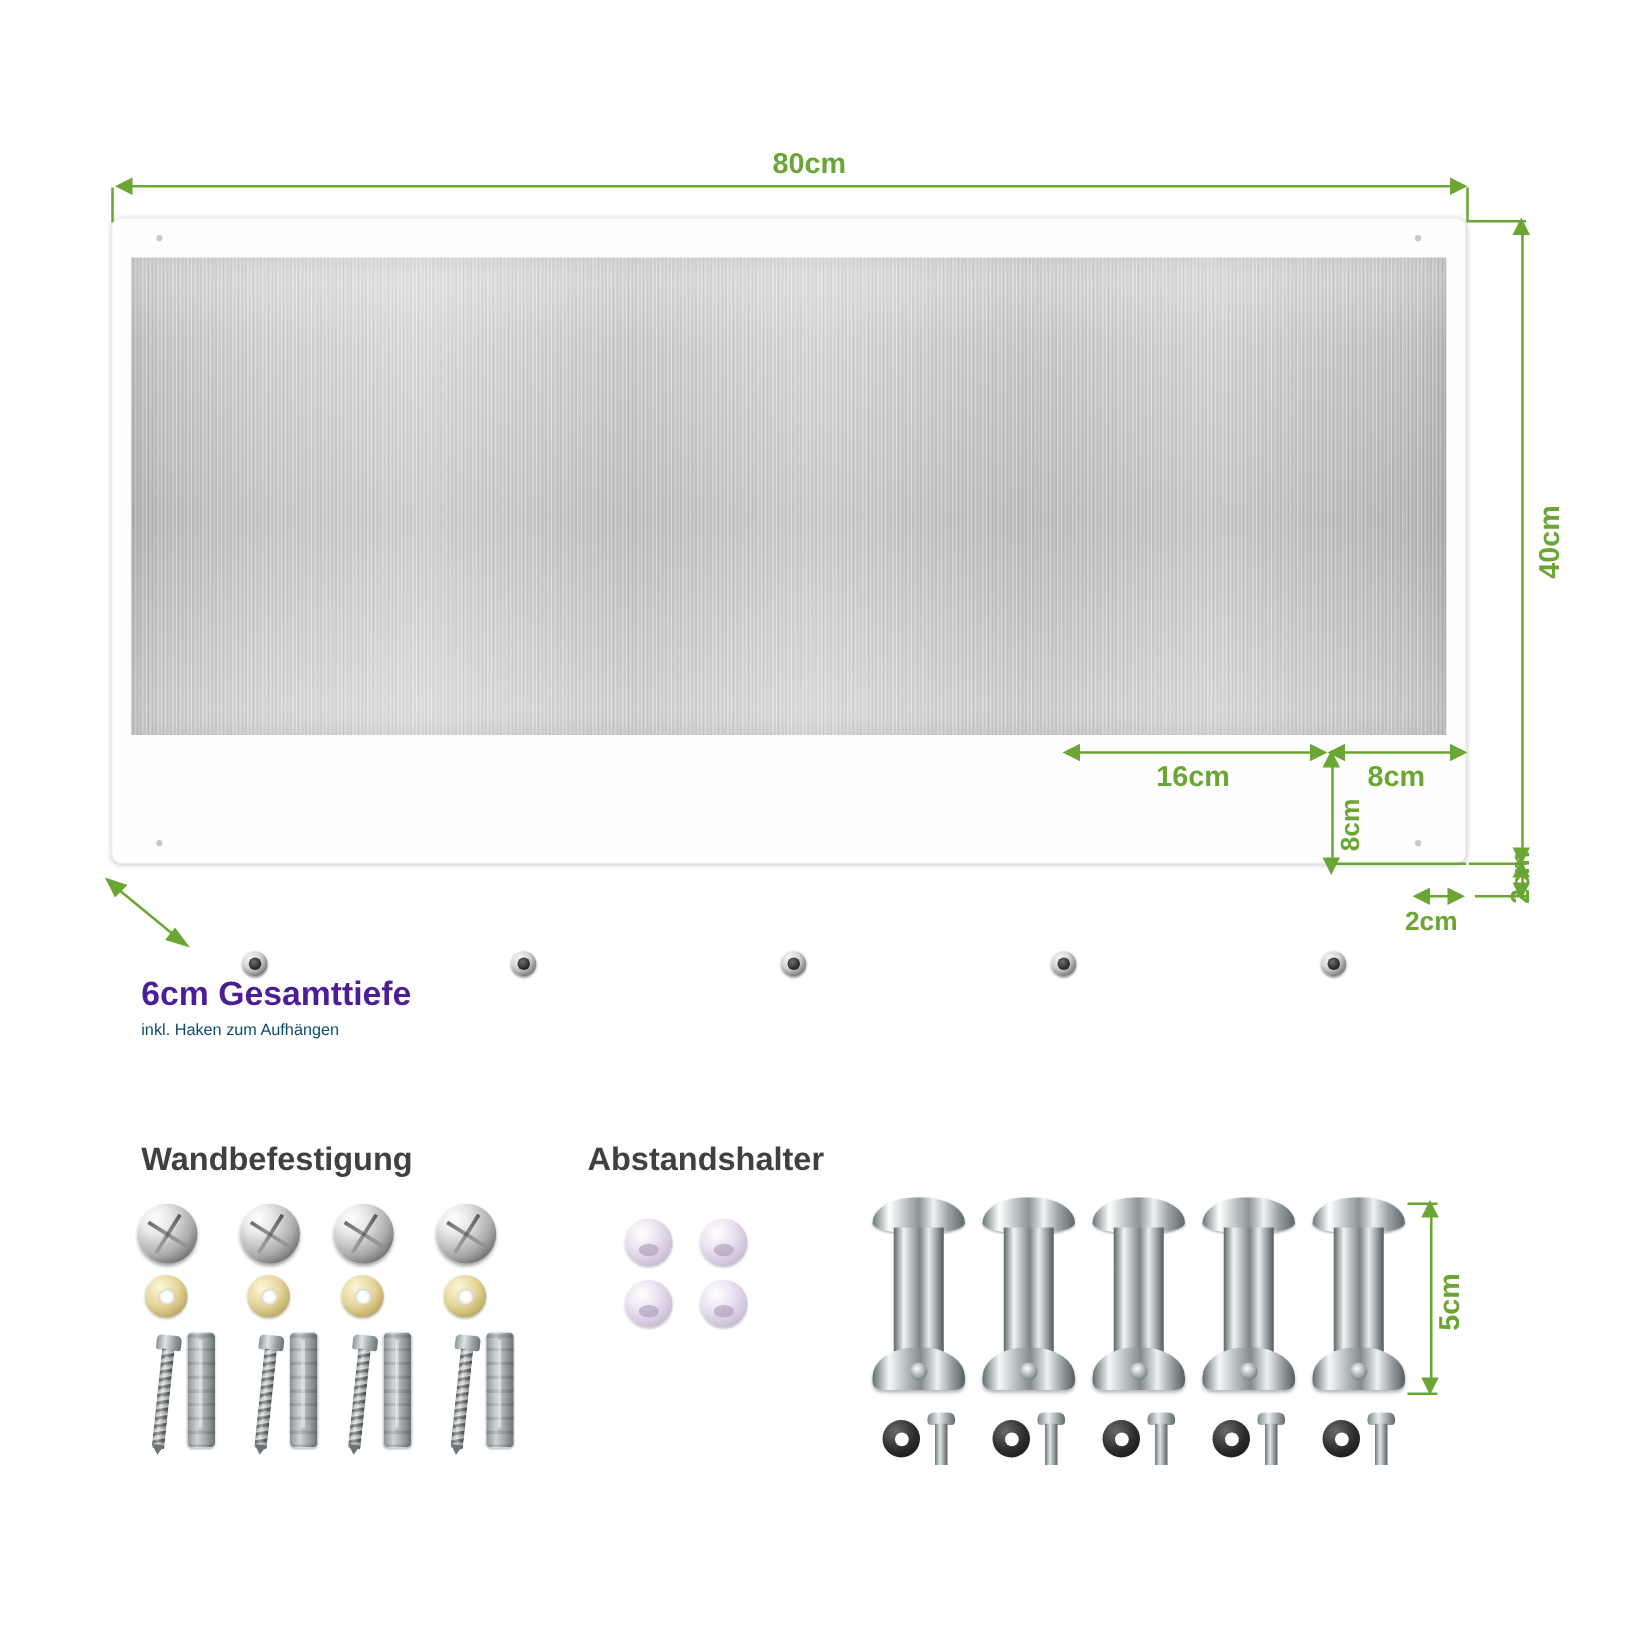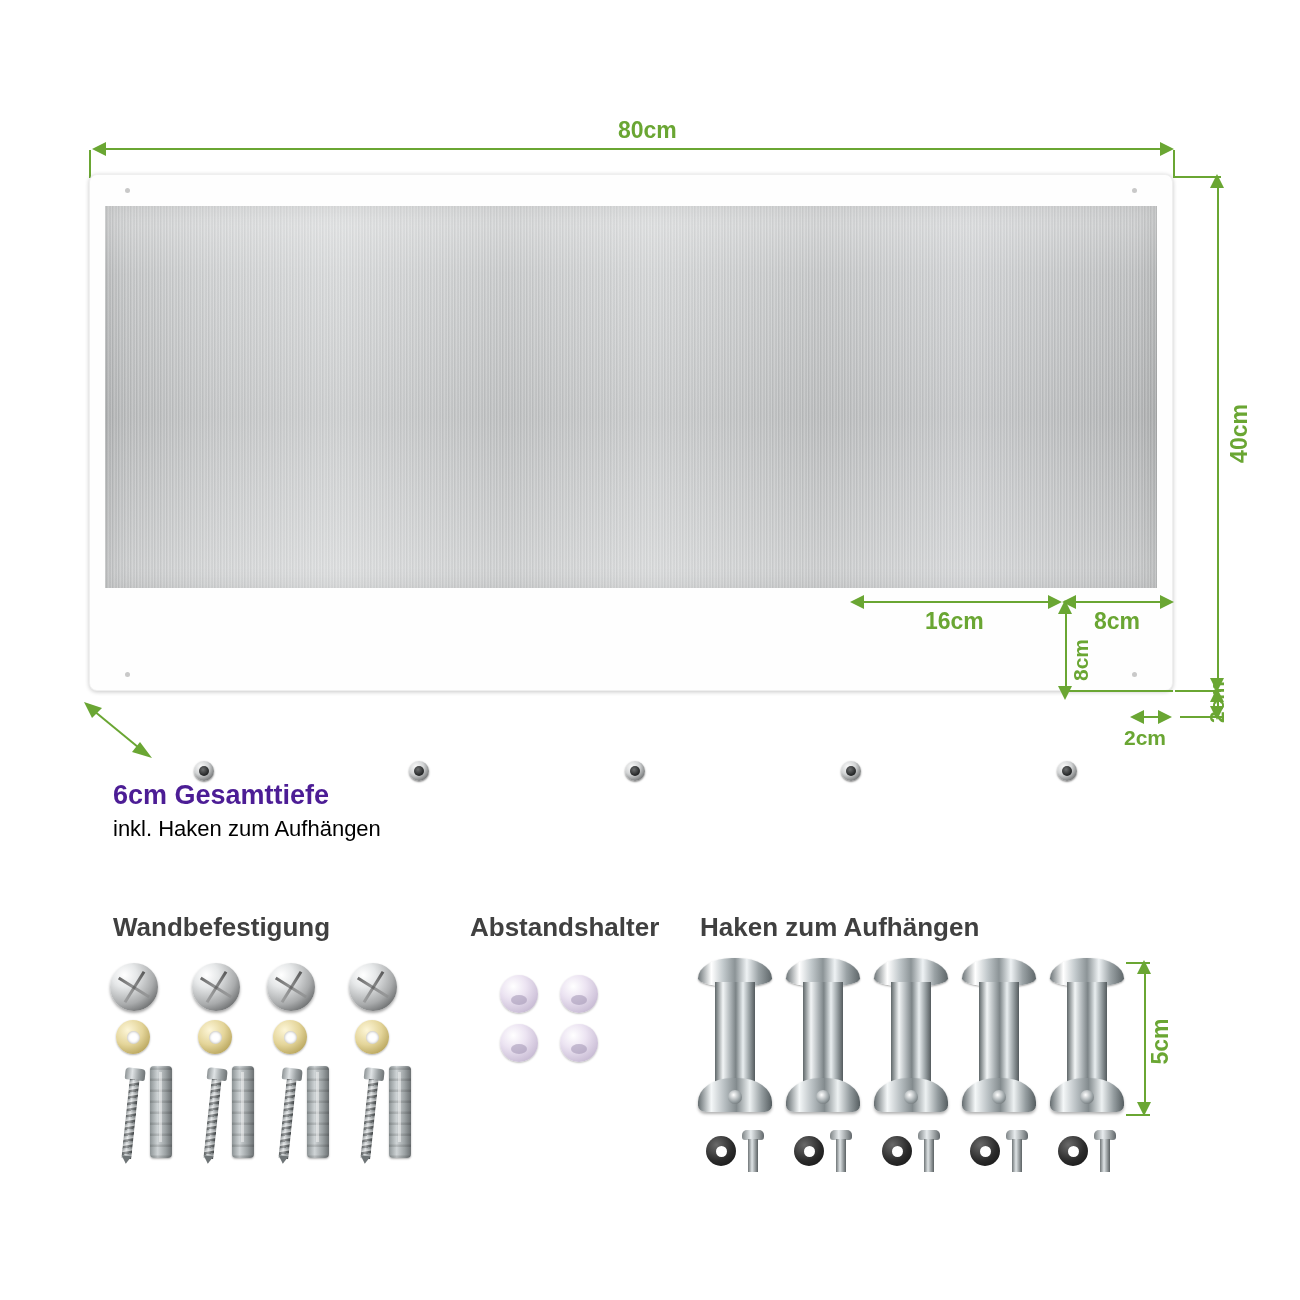--- a/index.html
+++ b/index.html
@@ -92,21 +92,21 @@
     background:radial-gradient(circle at 40% 35%,#6d6f70 0%,#2b2d2e 60%,#121314 100%);
   }
 
   
   .depth-title{
     position:absolute;
     color:#4c1d95;font-weight:bold;font-size:27px;
   }
   .depth-sub{
     position:absolute;
-    color:#000000;font-size:22px;
+    color:#0c4a6e;font-size:13px;
   }
 
   
   .sec-title{
     position:absolute;
     color:#404040;font-weight:bold;font-size:26px;
     white-space:nowrap;
   }
 
   
@@ -328,21 +328,20 @@
   <div class="dowel" style="left:232px;top:1066px;"></div>
   <div class="dowel" style="left:307px;top:1066px;"></div>
   <div class="dowel" style="left:389px;top:1066px;"></div>
 
   <div class="sec-title" style="left:470px;top:912px;">Abstandshalter</div>
   <div class="pad" style="left:500px;top:975px;"></div>
   <div class="pad" style="left:560px;top:975px;"></div>
   <div class="pad" style="left:500px;top:1024px;"></div>
   <div class="pad" style="left:560px;top:1024px;"></div>
 
-  <div class="sec-title" style="left:700px;top:912px;">Haken zum Aufhängen</div>
 
   <div class="hook" style="left:698px;top:958px;">
     <div class="cap"></div>
       <div class="neck"></div>
       <div class="base"></div>
   </div>
   <div class="hook" style="left:786px;top:958px;">
     <div class="cap"></div>
       <div class="neck"></div>
       <div class="base"></div>

